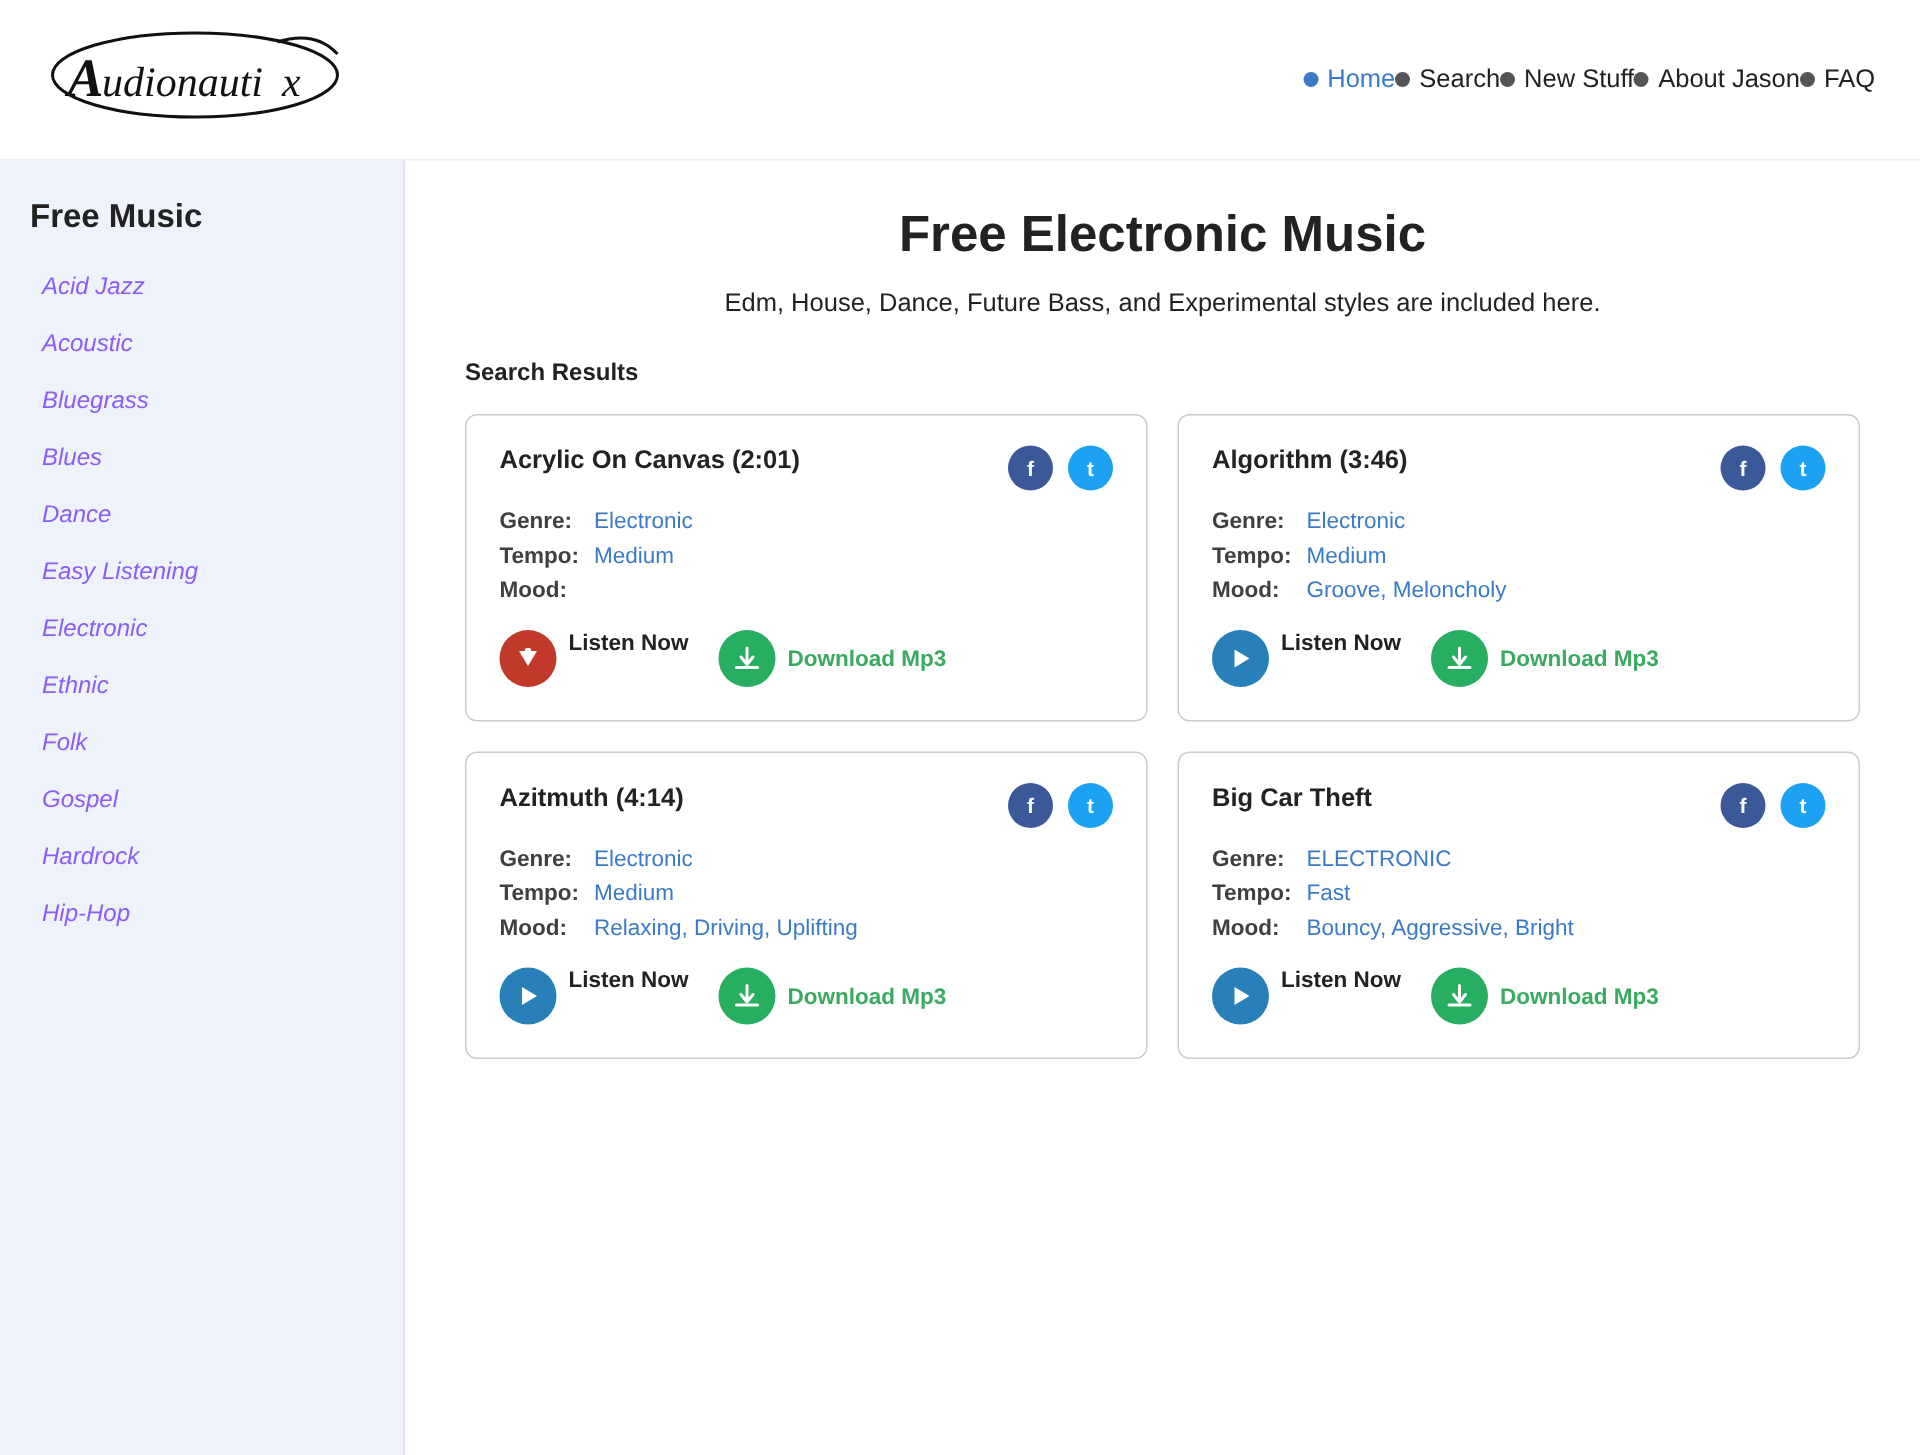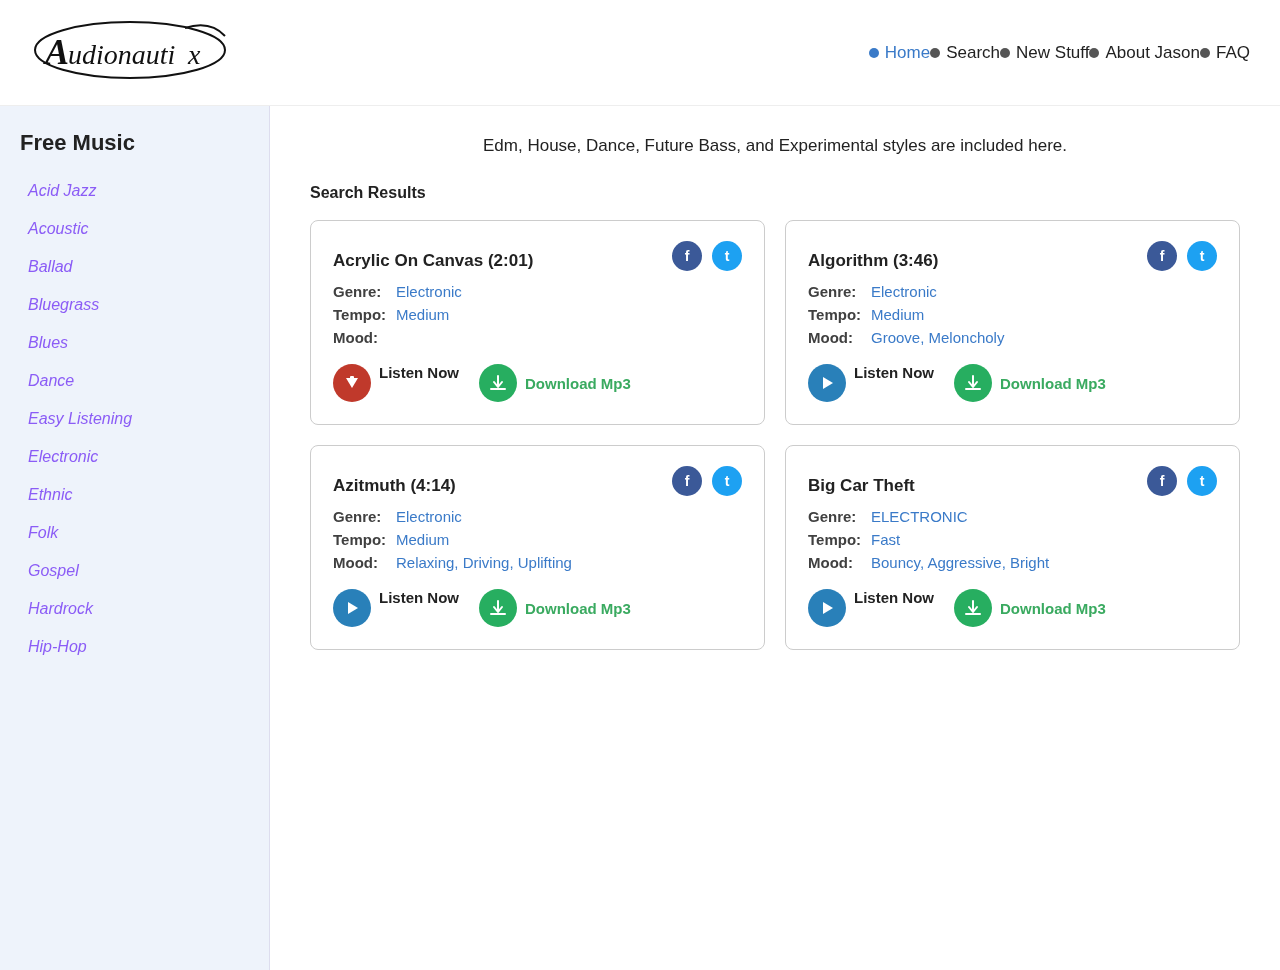--- a/index.html
+++ b/index.html
@@ -119,21 +119,21 @@
       gap: 20px;
     }
     .card {
       border: 1.5px solid #ccc;
       border-radius: 8px;
       padding: 20px 22px 22px 22px;
       background: #fff;
     }
     .card-header {
       display: flex;
-      align-items: flex-end;
+      align-items: flex-start;
       gap: 10px;
       margin-bottom: 12px;
     }
     .card-title {
       font-size: 17px;
       font-weight: bold;
       font-family: Arial, sans-serif;
       flex: 1;
     }
     .social-icon {
@@ -264,34 +264,34 @@
     </a>
   </nav>
 </div>
 
 <div class="layout">
 
   <aside class="sidebar">
     <div class="sidebar-title">Free Music</div>
     <a class="sidebar-item">Acid Jazz</a>
     <a class="sidebar-item">Acoustic</a>
-    <a class="sidebar-item">Ballad</a>
     <a class="sidebar-item">Bluegrass</a>
     <a class="sidebar-item">Blues</a>
     <a class="sidebar-item">Dance</a>
     <a class="sidebar-item">Easy Listening</a>
     <a class="sidebar-item">Electronic</a>
     <a class="sidebar-item">Ethnic</a>
     <a class="sidebar-item">Folk</a>
     <a class="sidebar-item">Gospel</a>
     <a class="sidebar-item">Hardrock</a>
     <a class="sidebar-item">Hip-Hop</a>
   </aside>
 
   <main class="main">
+    <h1 class="page-title">Free Electronic Music</h1>
     <p class="page-subtitle">Edm, House, Dance, Future Bass, and Experimental styles are included here.</p>
     <div class="search-results-label">Search Results</div>
 
     <div class="cards-grid">
 
       <div class="card">
         <div class="card-header">
           <span class="card-title">Acrylic On Canvas (2:01)</span>
           <span class="social-icon facebook">f</span>
           <span class="social-icon twitter">t</span>

